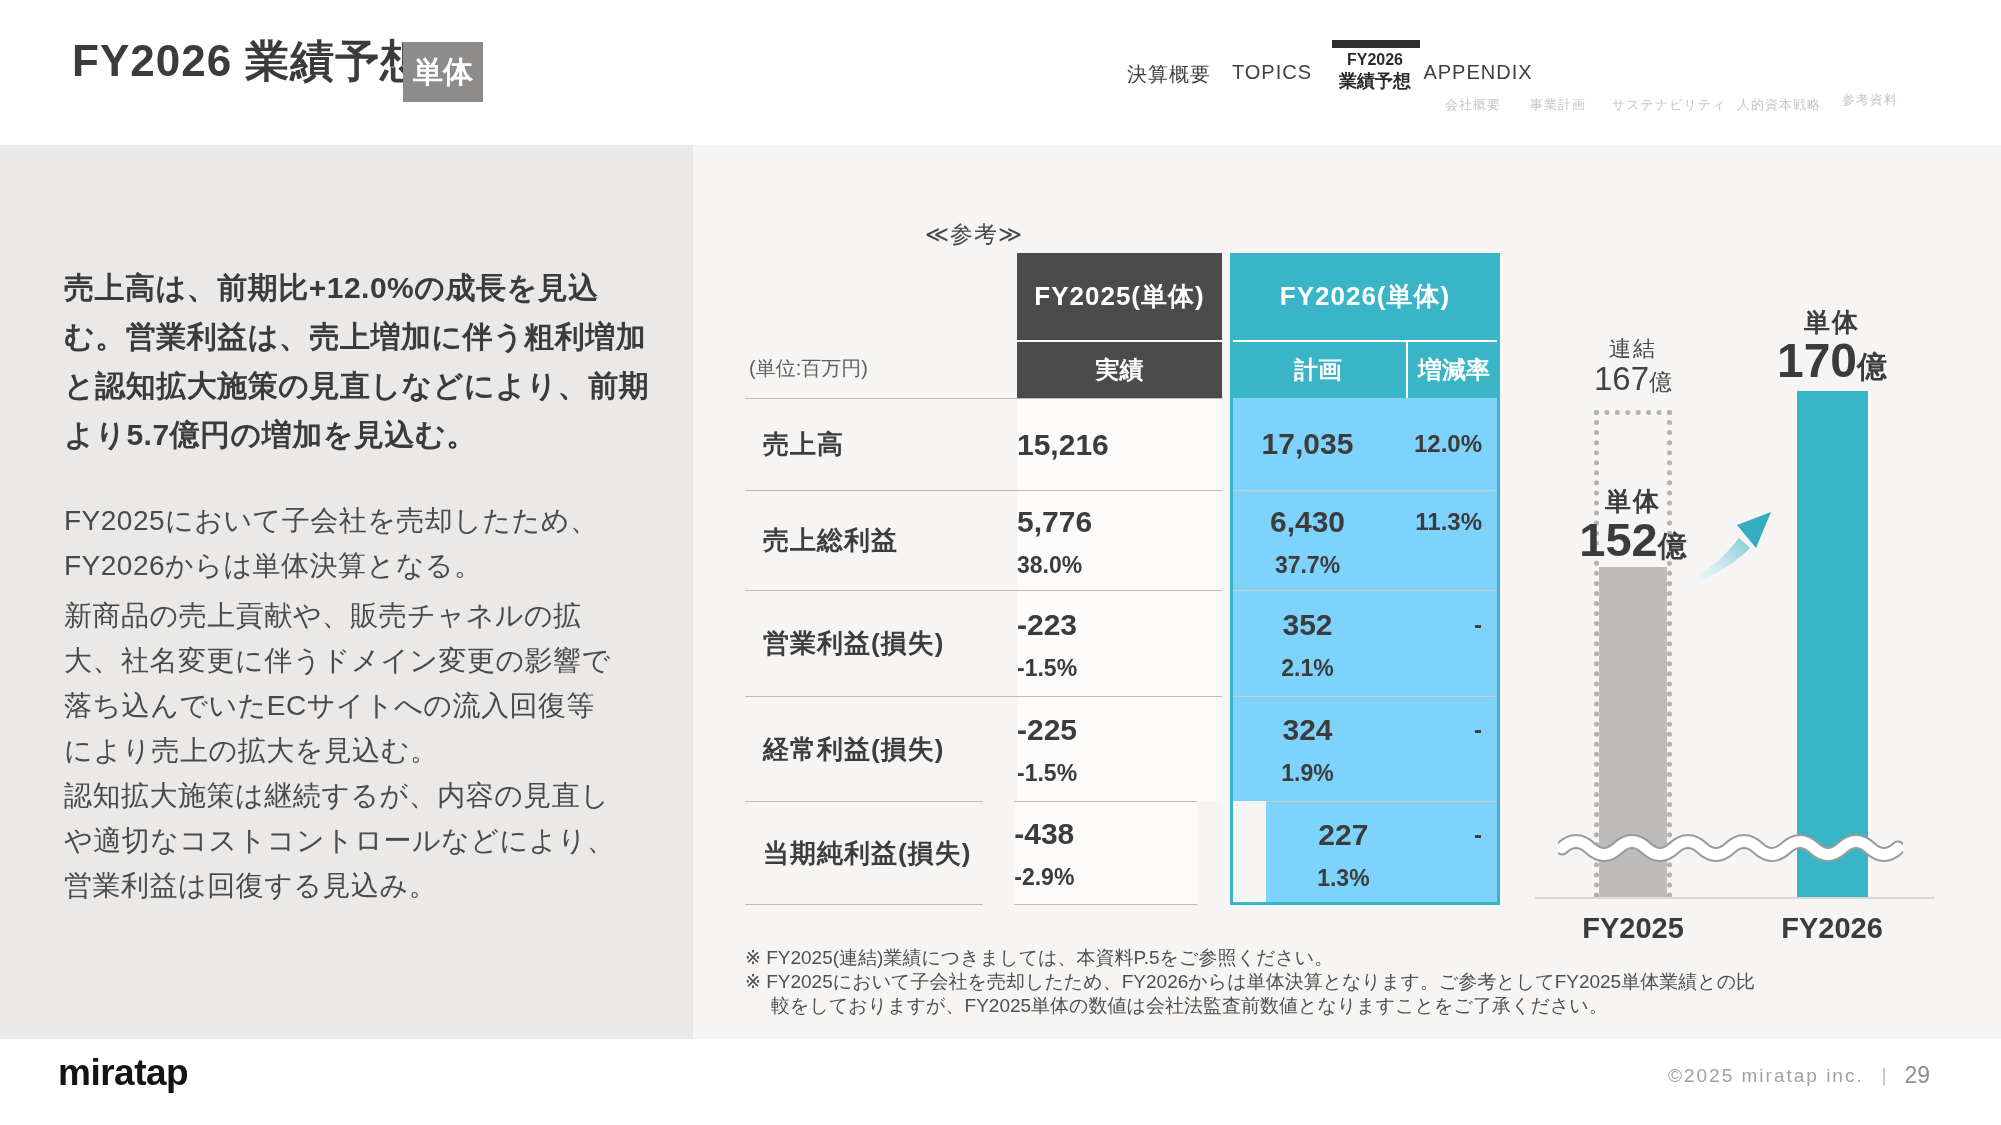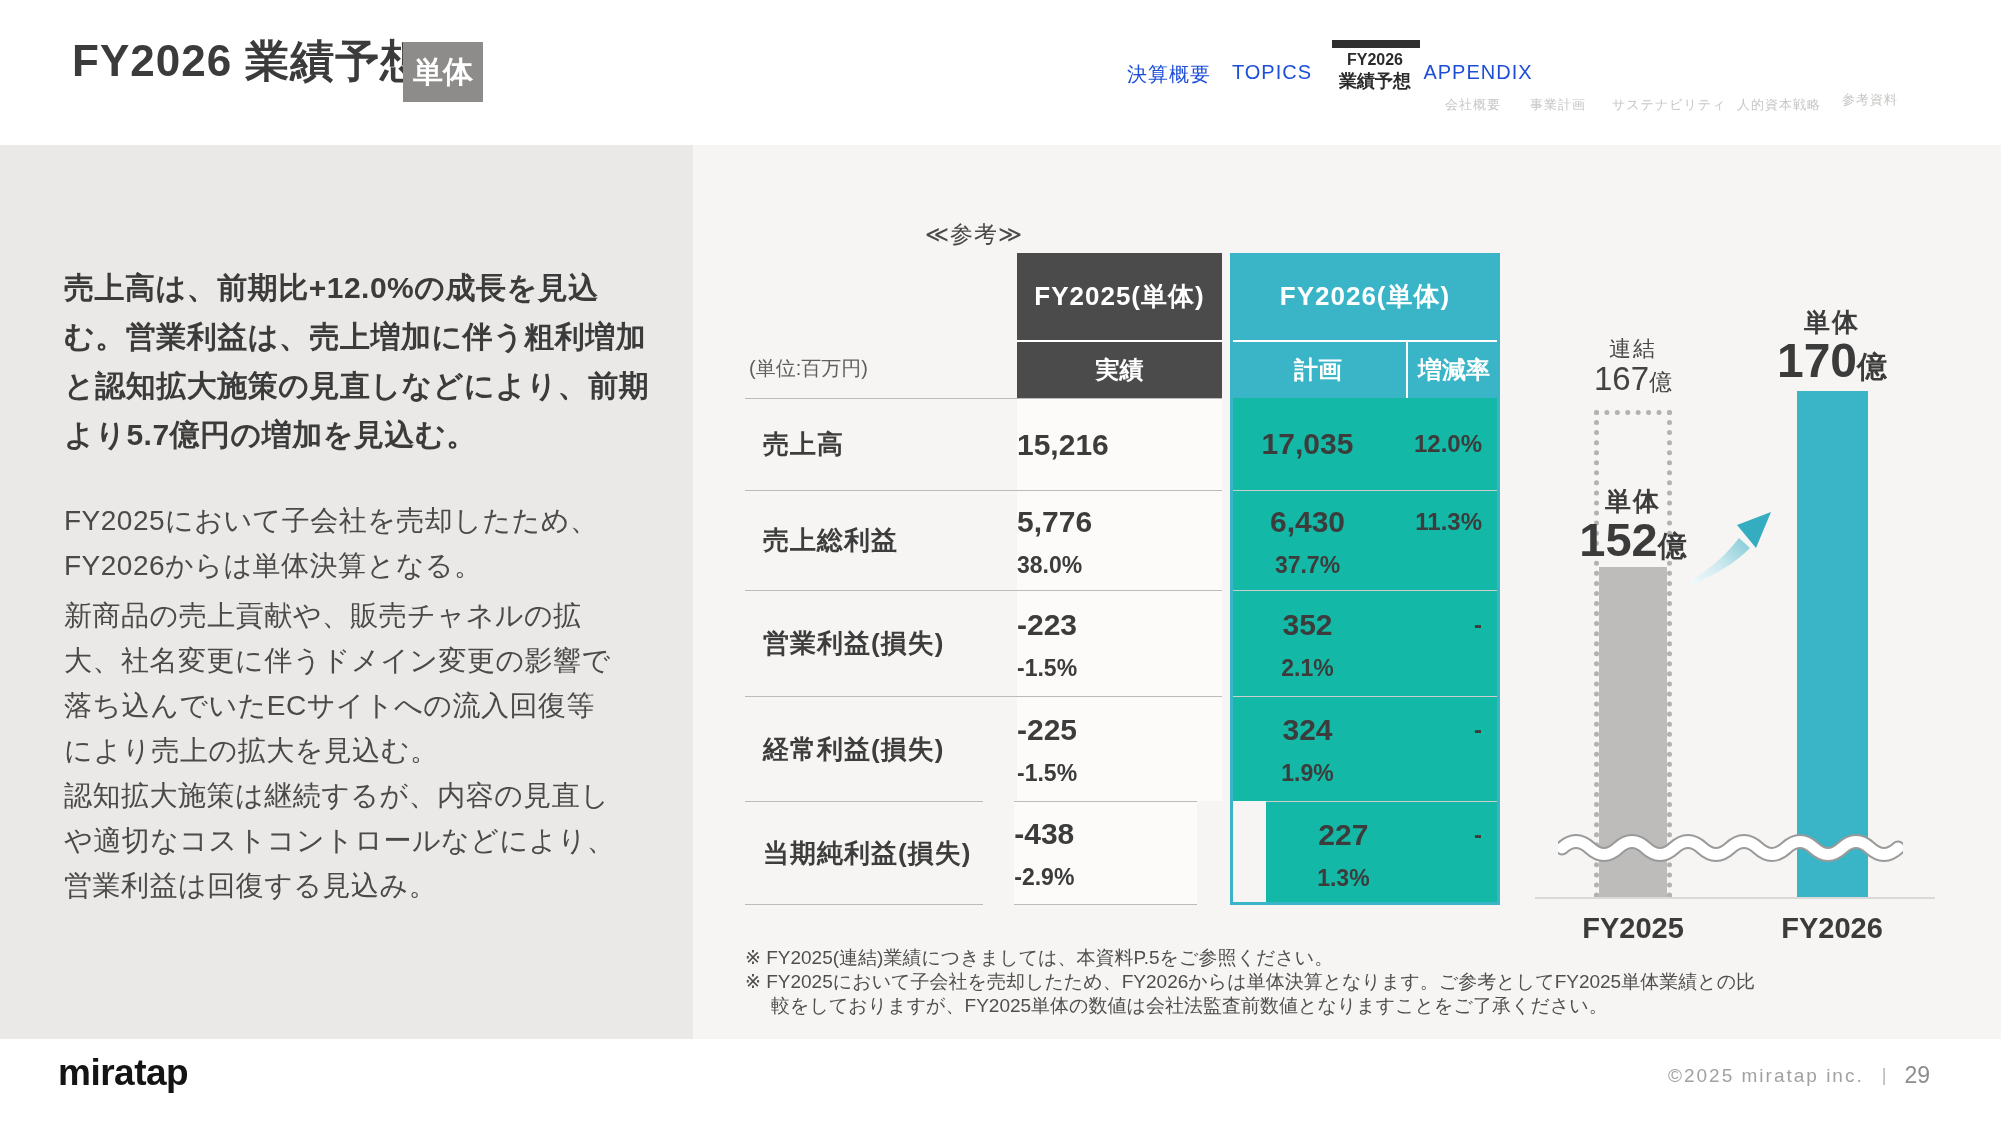--- a/index.html
+++ b/index.html
@@ -5,21 +5,21 @@
   * { margin:0; padding:0; box-sizing:border-box; }
   html,body { background:#888; }
   #slide {
     position:relative; width:2001px; height:1125px; background:#ffffff;
     font-family:"Liberation Sans","DejaVu Sans",sans-serif; color:#3c3c3c; overflow:hidden;
   }
   
   .page-title { position:absolute; left:72px; top:32px; font-size:44px; font-weight:bold; color:#3b3b3b; letter-spacing:1px; }
   .badge { position:absolute; left:403px; top:42px; width:80px; height:60px; background:#8e8c8a; color:#fff;
            font-size:30px; font-weight:bold; display:flex; align-items:center; justify-content:center; }
-  .nav-item { position:absolute; transform:translateX(-50%); font-size:20px; color:#1d4ed8; white-space:nowrap; letter-spacing:1px; }
+  .nav-item { position:absolute; transform:translateX(-50%); font-size:20px; color:#404040; white-space:nowrap; letter-spacing:1px; }
   .nav-active { position:absolute; transform:translateX(-50%); text-align:center; color:#2b2b2b; white-space:nowrap; }
   .nav-active .l1 { font-size:16px; font-weight:bold; line-height:18px; }
   .nav-active .l2 { font-size:18px; font-weight:bold; line-height:24px; }
   .nav-bar { position:absolute; left:1332px; top:40px; width:88px; height:8px; background:#2f2f2f; }
   .subnav-item { position:absolute; font-size:13px; color:#c8c6c4; white-space:nowrap; letter-spacing:1px; }
   
   .left-panel { position:absolute; left:0; top:145px; width:693px; height:894px; background:#ebe9e7; }
   .lead { position:absolute; left:64px; top:118px; width:590px; font-size:30px; font-weight:bold;
           line-height:49px; color:#3b3b3b; letter-spacing:0.5px; }
   .body-para { position:absolute; left:64px; width:560px; font-size:28px; line-height:45px; color:#4a4a4a; letter-spacing:0.5px; }
@@ -40,21 +40,21 @@
   .hdr-sub { flex:1; border-top:2px solid #fff; display:flex; align-items:center; justify-content:center; font-size:24px; font-weight:bold; }
   .hdr-subrow { flex:1; border-top:2px solid #fff; display:flex; }
   .sub-plan { width:176px; display:flex; align-items:center; justify-content:center; font-size:24px; font-weight:bold; }
   .sub-change { flex:1; border-left:2px solid #fff; display:flex; align-items:center; justify-content:center; font-size:24px; font-weight:bold; }
   .trow { display:flex; }
   .c-label { width:272px; display:flex; align-items:center; padding-left:18px; font-size:26px; font-weight:bold; color:#3d3d3d;
              border-top:1px solid #bdbbb9; letter-spacing:1px; }
   .c-actual { width:205px; background:#fcfbfa; border-top:1px solid #bdbbb9; display:flex; flex-direction:column;
               justify-content:center; align-items:flex-start; padding-right:37px; }
   .c-gapcol { width:8px; }
-  .c-right { width:270px; background:#14b8a6; display:flex; }
+  .c-right { width:270px; background:#7dd3fc; display:flex; }
   .trow + .trow .c-right { border-top:1px solid #cfcdcb; }
   .trow:first-of-type .c-right { border-top:none; }
   .trow.last .c-label, .trow.last .c-actual { border-bottom:1px solid #bdbbb9; }
   .c-plan { width:155px; display:flex; flex-direction:column; justify-content:center; align-items:center; }
   .c-change { flex:1; display:flex; flex-direction:column; justify-content:center; align-items:flex-end; padding-right:18px; }
   .num { font-size:30px; font-weight:bold; color:#3c3c3c; line-height:48px; }
   .pct { font-size:23px; font-weight:bold; color:#3c3c3c; line-height:38px; }
   .haspct .pct { min-height:38px; }
   .fy2026-outline { position:absolute; left:485px; top:0; width:270px; height:652px; border:3px solid #3ab5c7; pointer-events:none; }
   .footnotes { position:absolute; left:745px; top:946px; width:1015px; font-size:19px; line-height:24px; color:#4f4f4f; }

